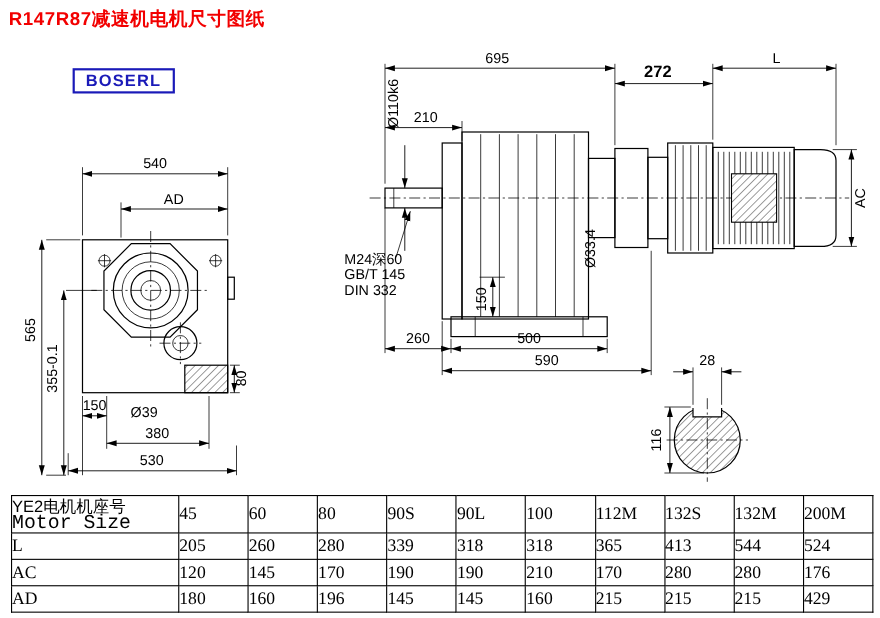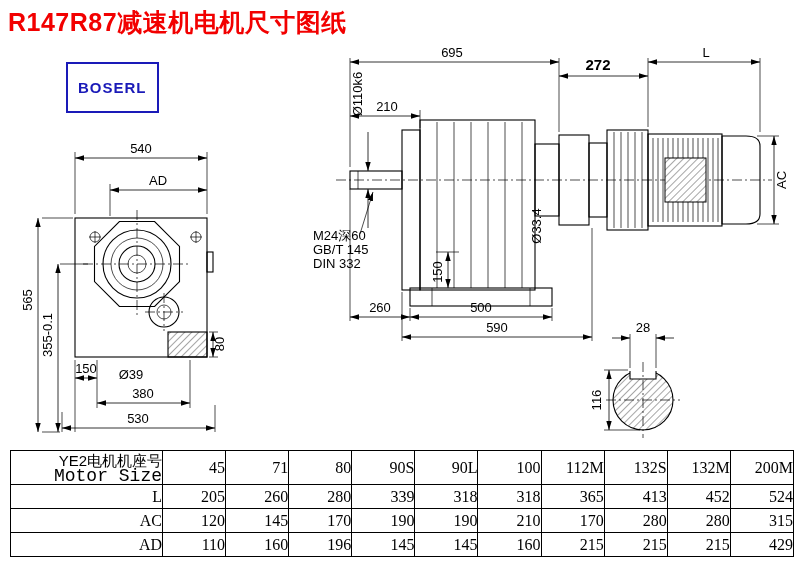--- a/index.html
+++ b/index.html
@@ -1,29 +1,29 @@
 <!DOCTYPE html>
 <html><head>
 <meta charset="utf-8">
 <style>
   * { margin:0; padding:0; box-sizing:border-box; }
   html,body { width:800px; height:562px; }
   body { background:#fff; font-family:"Liberation Sans",sans-serif; position:relative; overflow:hidden; }
   .sheet { position:absolute; inset:0; }
-  .title { position:absolute; top:6px; left:8px; font-size:25px; font-weight:bold; color:#f20000; letter-spacing:0.5px; }
-  .brand { position:absolute; top:62px; left:66px; border:2px solid #1a1ab8; color:#1a1ab8; font-weight:bold; font-size:15px; padding:15px 10px; letter-spacing:1px; }
+  .title { position:absolute; top:6px; left:8px; font-size:17px; font-weight:bold; color:#f20000; letter-spacing:0.5px; }
+  .brand { position:absolute; top:62px; left:66px; border:2px solid #1a1ab8; color:#1a1ab8; font-weight:bold; font-size:15px; padding:1px 10px; letter-spacing:1px; }
   svg.drawing { position:absolute; top:0; left:0; }
   .ln   { stroke:#000; stroke-width:1.1; fill:none; }
   .thin { stroke:#000; stroke-width:0.7; fill:none; }
   .dim  { stroke:#000; stroke-width:0.8; fill:none; }
   .cl   { stroke:#000; stroke-width:0.7; fill:none; stroke-dasharray:10 3 2 3; }
   .dt   { font-family:"Liberation Sans",sans-serif; font-size:13px; fill:#000; }
   .dtb  { font-family:"Liberation Sans",sans-serif; font-size:15px; font-weight:bold; fill:#000; }
   table.sizes { position:absolute; left:10px; top:450px; width:784px; border-collapse:collapse; table-layout:fixed; }
-  .sizes th, .sizes td { border:1px solid #000; text-align:right; vertical-align:middle; padding:0; font-weight:normal; color:#000; font-family:"Liberation Serif",serif; font-size:16px; }
+  .sizes th, .sizes td { border:1px solid #000; text-align:left; vertical-align:middle; padding:0; font-weight:normal; color:#000; font-family:"Liberation Serif",serif; font-size:16px; }
   .sizes tr.hdr  th { height:34px; }
   .sizes tr.row  th, .sizes tr.row td { height:24px; }
   .lbl-cn { font-size:15px; font-family:"Liberation Sans",sans-serif; line-height:17px; }
   .lbl-en { font-size:18px; font-family:"Liberation Mono",monospace; line-height:15px; }
 </style>
 </head>
 <body>
 
 <div class="sheet">
 
@@ -274,59 +274,59 @@
         <col>
         <col>
     </colgroup>
     <tbody>
       <tr class="hdr">
         <th>
           <div class="lbl-cn">YE2电机机座号</div>
           <div class="lbl-en">Motor Size</div>
         </th>
         <th>45</th>
-        <th>71</th>
+        <th>60</th>
         <th>80</th>
         <th>90S</th>
         <th>90L</th>
         <th>100</th>
         <th>112M</th>
         <th>132S</th>
         <th>132M</th>
         <th>200M</th>
       </tr>
       <tr class="row">
         <th>L</th>
         <td>205</td>
         <td>260</td>
         <td>280</td>
         <td>339</td>
         <td>318</td>
         <td>318</td>
         <td>365</td>
         <td>413</td>
-        <td>452</td>
+        <td>544</td>
         <td>524</td>
       </tr>
       <tr class="row">
         <th>AC</th>
         <td>120</td>
         <td>145</td>
         <td>170</td>
         <td>190</td>
         <td>190</td>
         <td>210</td>
         <td>170</td>
         <td>280</td>
         <td>280</td>
-        <td>315</td>
+        <td>176</td>
       </tr>
       <tr class="row">
         <th>AD</th>
-        <td>110</td>
+        <td>180</td>
         <td>160</td>
         <td>196</td>
         <td>145</td>
         <td>145</td>
         <td>160</td>
         <td>215</td>
         <td>215</td>
         <td>215</td>
         <td>429</td>
       </tr>

